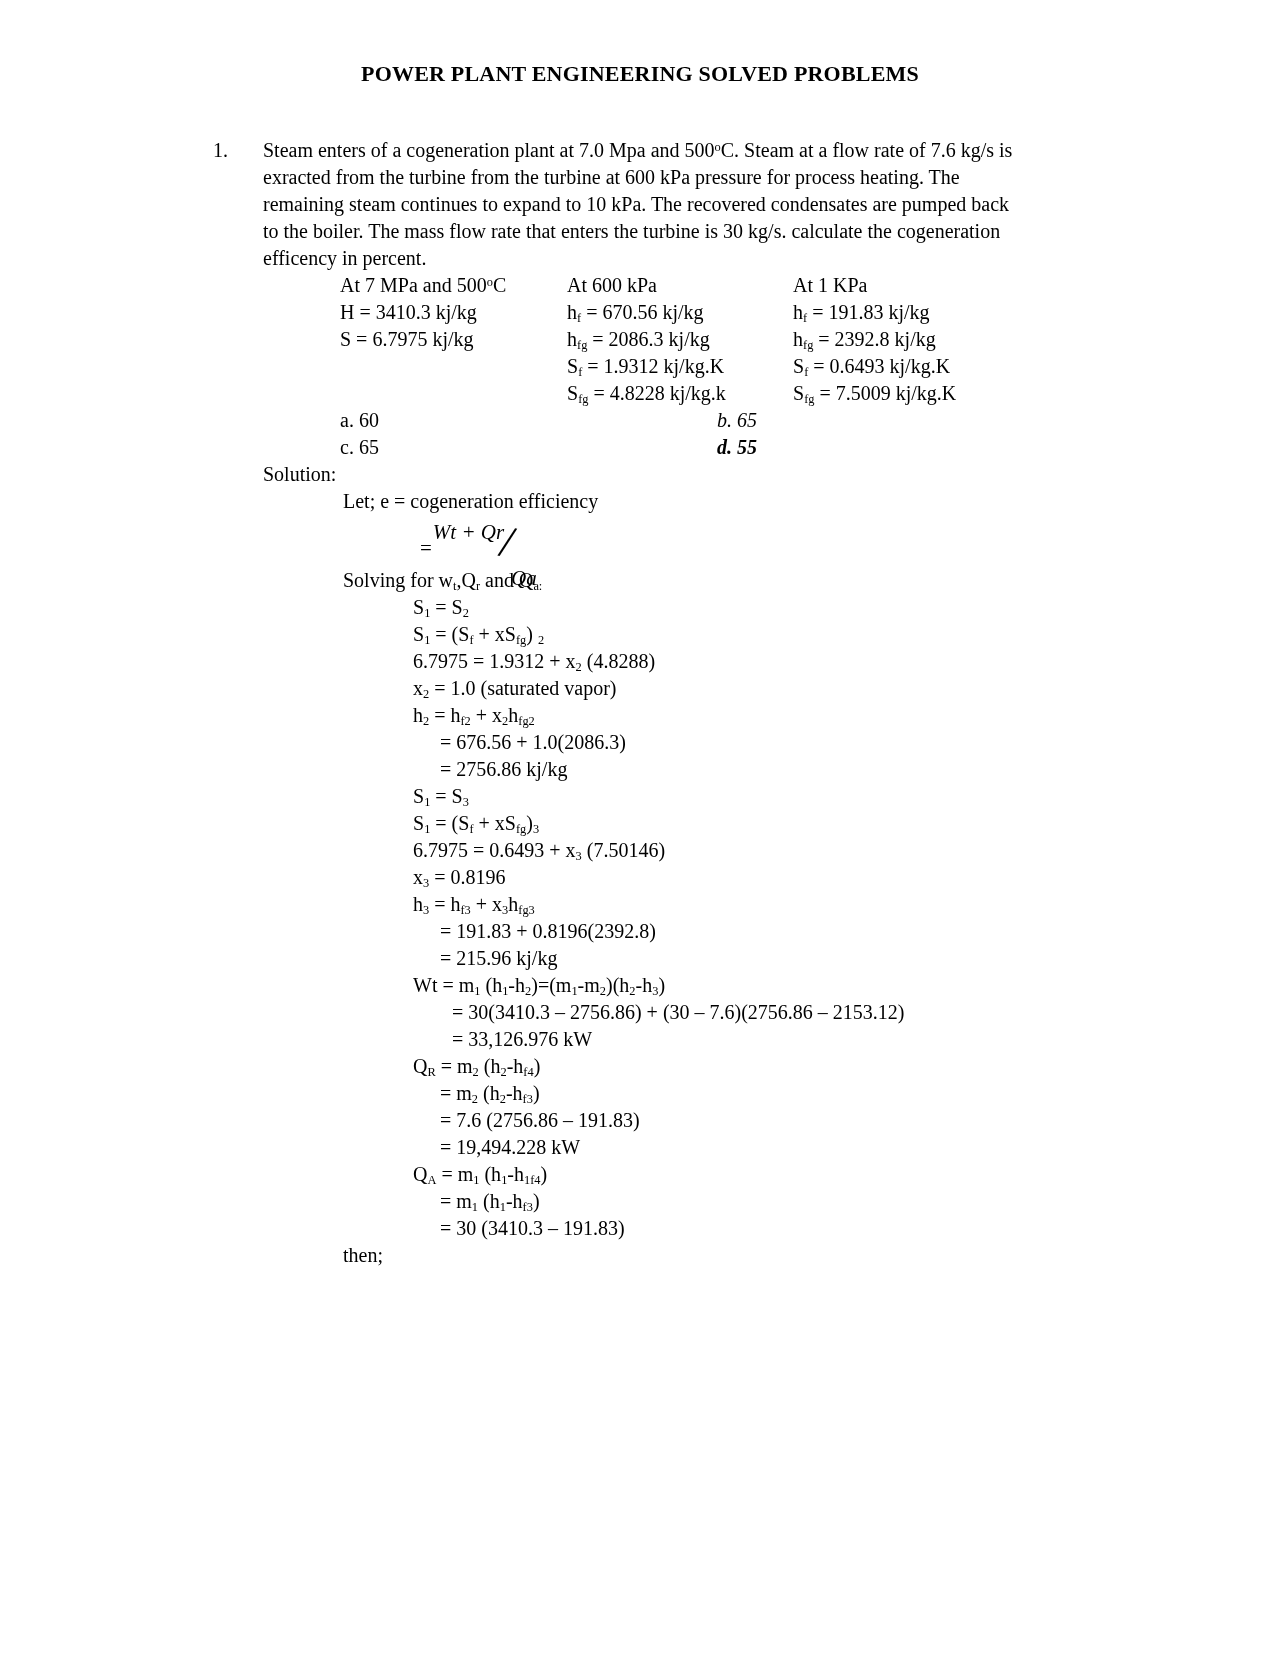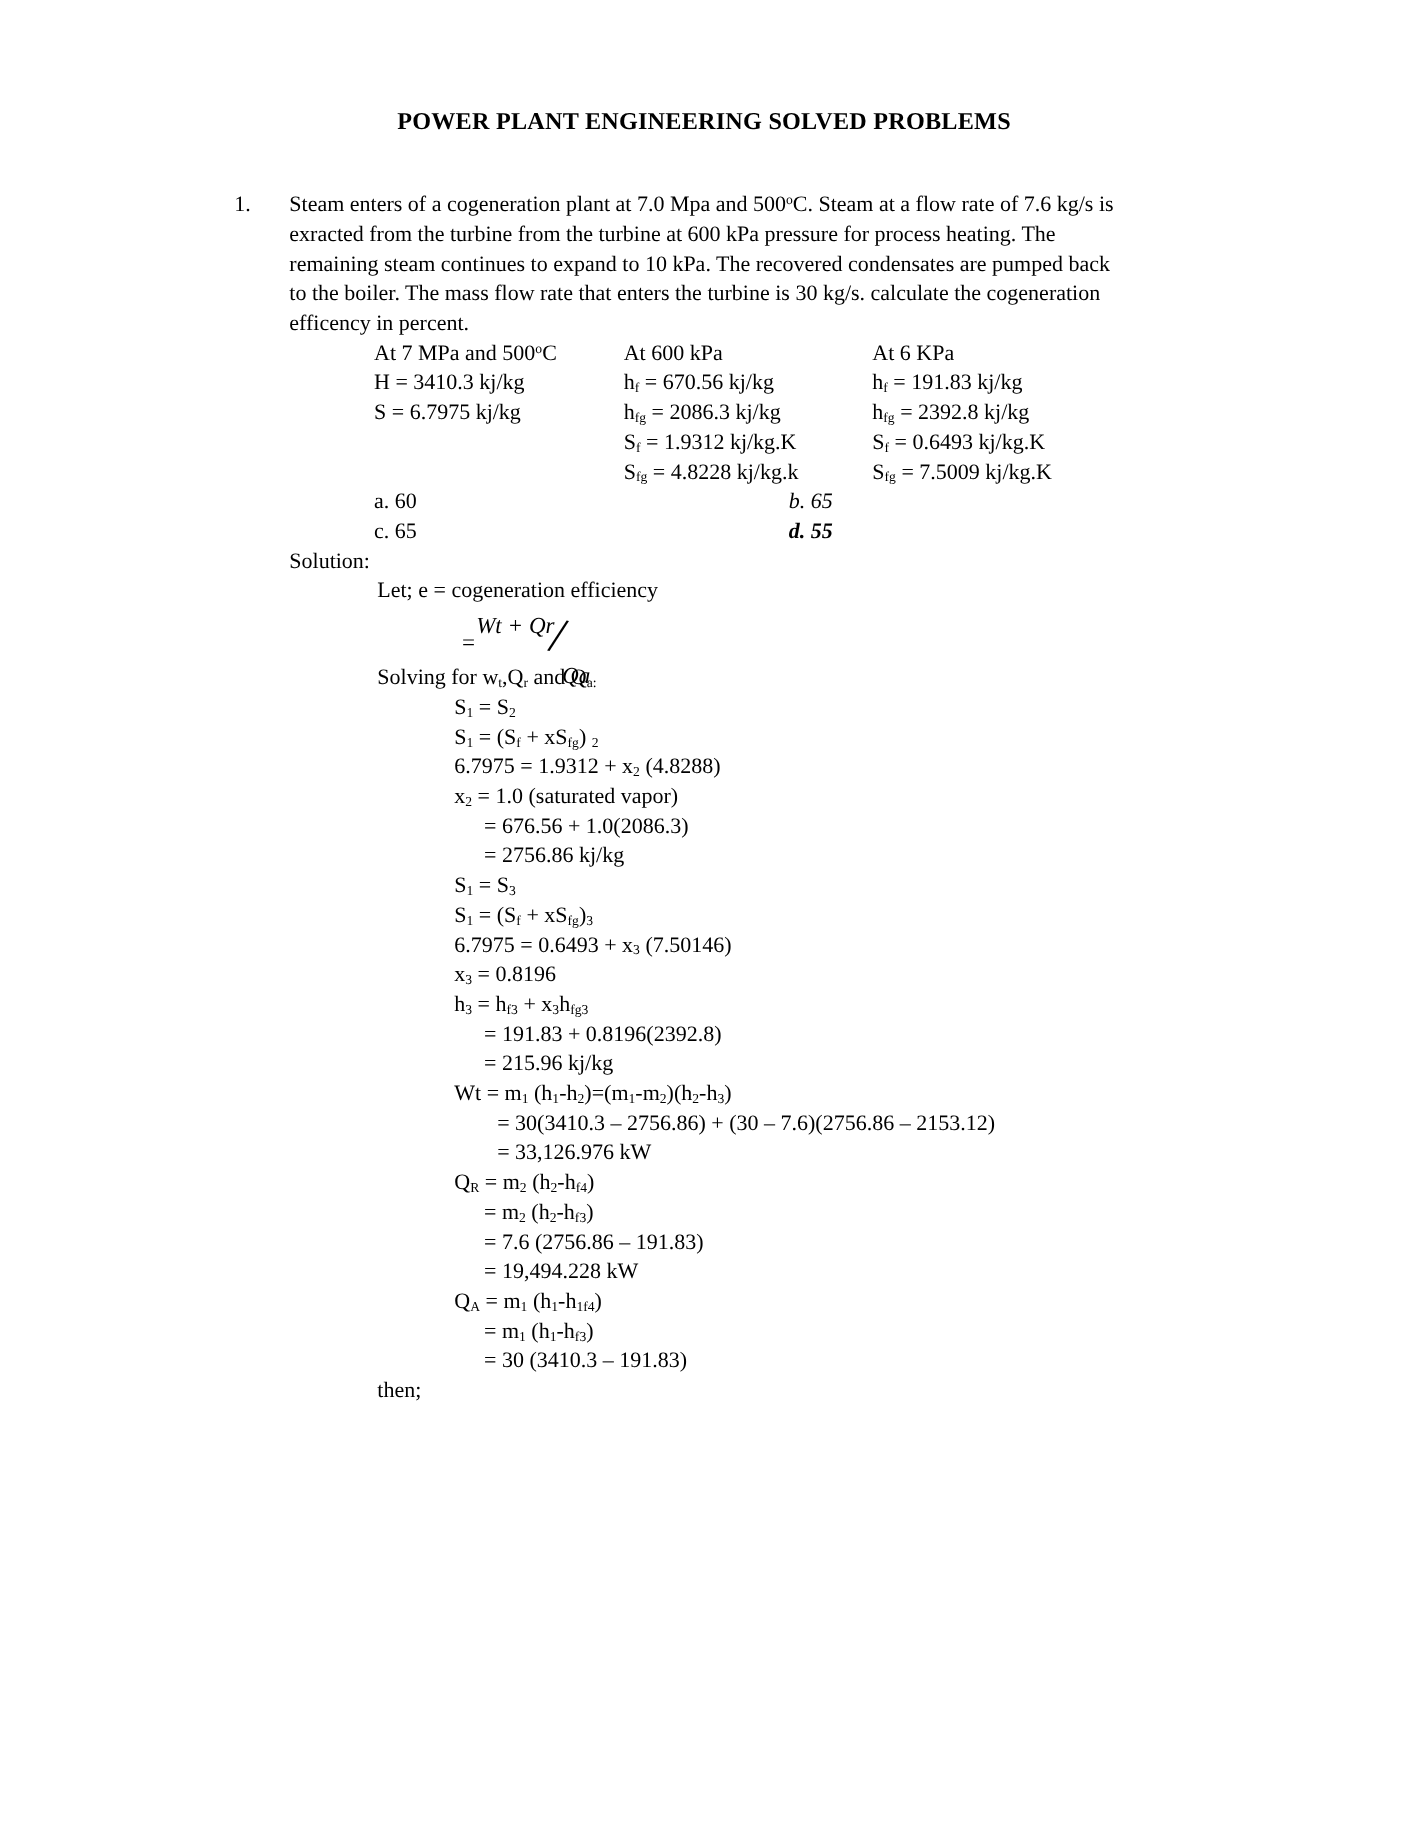--- a/index.html
+++ b/index.html
@@ -8,21 +8,21 @@
     position:relative;
     width:1280px; height:1656px;
     margin:0 auto;
     background:#ffffff;
     font-family:"Liberation Serif", serif;
     font-size:20px; line-height:27px;
     color:#000;
     overflow:hidden;
   }
   .title {
-    padding-top:96px;
+    padding-top:60px;
     text-align:center;
     font-weight:bold;
     font-size:22px;
     letter-spacing:0.2px;
   }
   .problem {
     display:flex;
     margin:50px 0 0 213px;
   }
   .problem-number { flex:0 0 50px; }
@@ -80,21 +80,21 @@
       <div class="prop-line">S = 6.7975 kj/kg</div>
     </div>
     <div class="prop-col-2">
       <div class="prop-line">At 600 kPa</div>
       <div class="prop-line">h<sub>f</sub> = 670.56 kj/kg</div>
       <div class="prop-line">h<sub>fg</sub> = 2086.3 kj/kg</div>
       <div class="prop-line">S<sub>f</sub> = 1.9312 kj/kg.K</div>
       <div class="prop-line">S<sub>fg</sub> = 4.8228 kj/kg.k</div>
     </div>
     <div class="prop-col-3">
-      <div class="prop-line">At 6 KPa</div>
+      <div class="prop-line">At 1 KPa</div>
       <div class="prop-line">h<sub>f</sub> = 191.83 kj/kg</div>
       <div class="prop-line">h<sub>fg</sub> = 2392.8 kj/kg</div>
       <div class="prop-line">S<sub>f</sub> = 0.6493 kj/kg.K</div>
       <div class="prop-line">S<sub>fg</sub> = 7.5009 kj/kg.K</div>
     </div>
   </div>
 
   <div>
     <div class="choice-row">
       <span class="choice-left">a. 60</span>
@@ -116,20 +116,21 @@
     <span class="den">Qa</span>
   </div>
 
   <div class="solving-line">Solving for w<sub>t</sub>,Q<sub>r</sub> and Q<sub>a:</sub></div>
 
   <div>
     <div class="ind-a">S<sub>1</sub> = S<sub>2</sub></div>
     <div class="ind-a">S<sub>1</sub> = (S<sub>f</sub> + xS<sub>fg</sub>) <sub>2</sub></div>
     <div class="ind-a">6.7975 = 1.9312 + x<sub>2</sub> (4.8288)</div>
     <div class="ind-a">x<sub>2</sub> = 1.0 (saturated vapor)</div>
+    <div class="ind-a">h<sub>2</sub> = h<sub>f2</sub> + x<sub>2</sub>h<sub>fg2</sub></div>
     <div class="ind-b">= 676.56 + 1.0(2086.3)</div>
     <div class="ind-b">= 2756.86 kj/kg</div>
     <div class="ind-a">S<sub>1</sub> = S<sub>3</sub></div>
     <div class="ind-a">S<sub>1</sub> = (S<sub>f</sub> + xS<sub>fg</sub>)<sub>3</sub></div>
     <div class="ind-a">6.7975 = 0.6493 + x<sub>3</sub> (7.50146)</div>
     <div class="ind-a">x<sub>3</sub> = 0.8196</div>
     <div class="ind-a">h<sub>3</sub> = h<sub>f3</sub> + x<sub>3</sub>h<sub>fg3</sub></div>
     <div class="ind-b">= 191.83 + 0.8196(2392.8)</div>
     <div class="ind-b">= 215.96 kj/kg</div>
     <div class="ind-a">Wt = m<sub>1</sub> (h<sub>1</sub>-h<sub>2</sub>)=(m<sub>1</sub>-m<sub>2</sub>)(h<sub>2</sub>-h<sub>3</sub>)</div>

